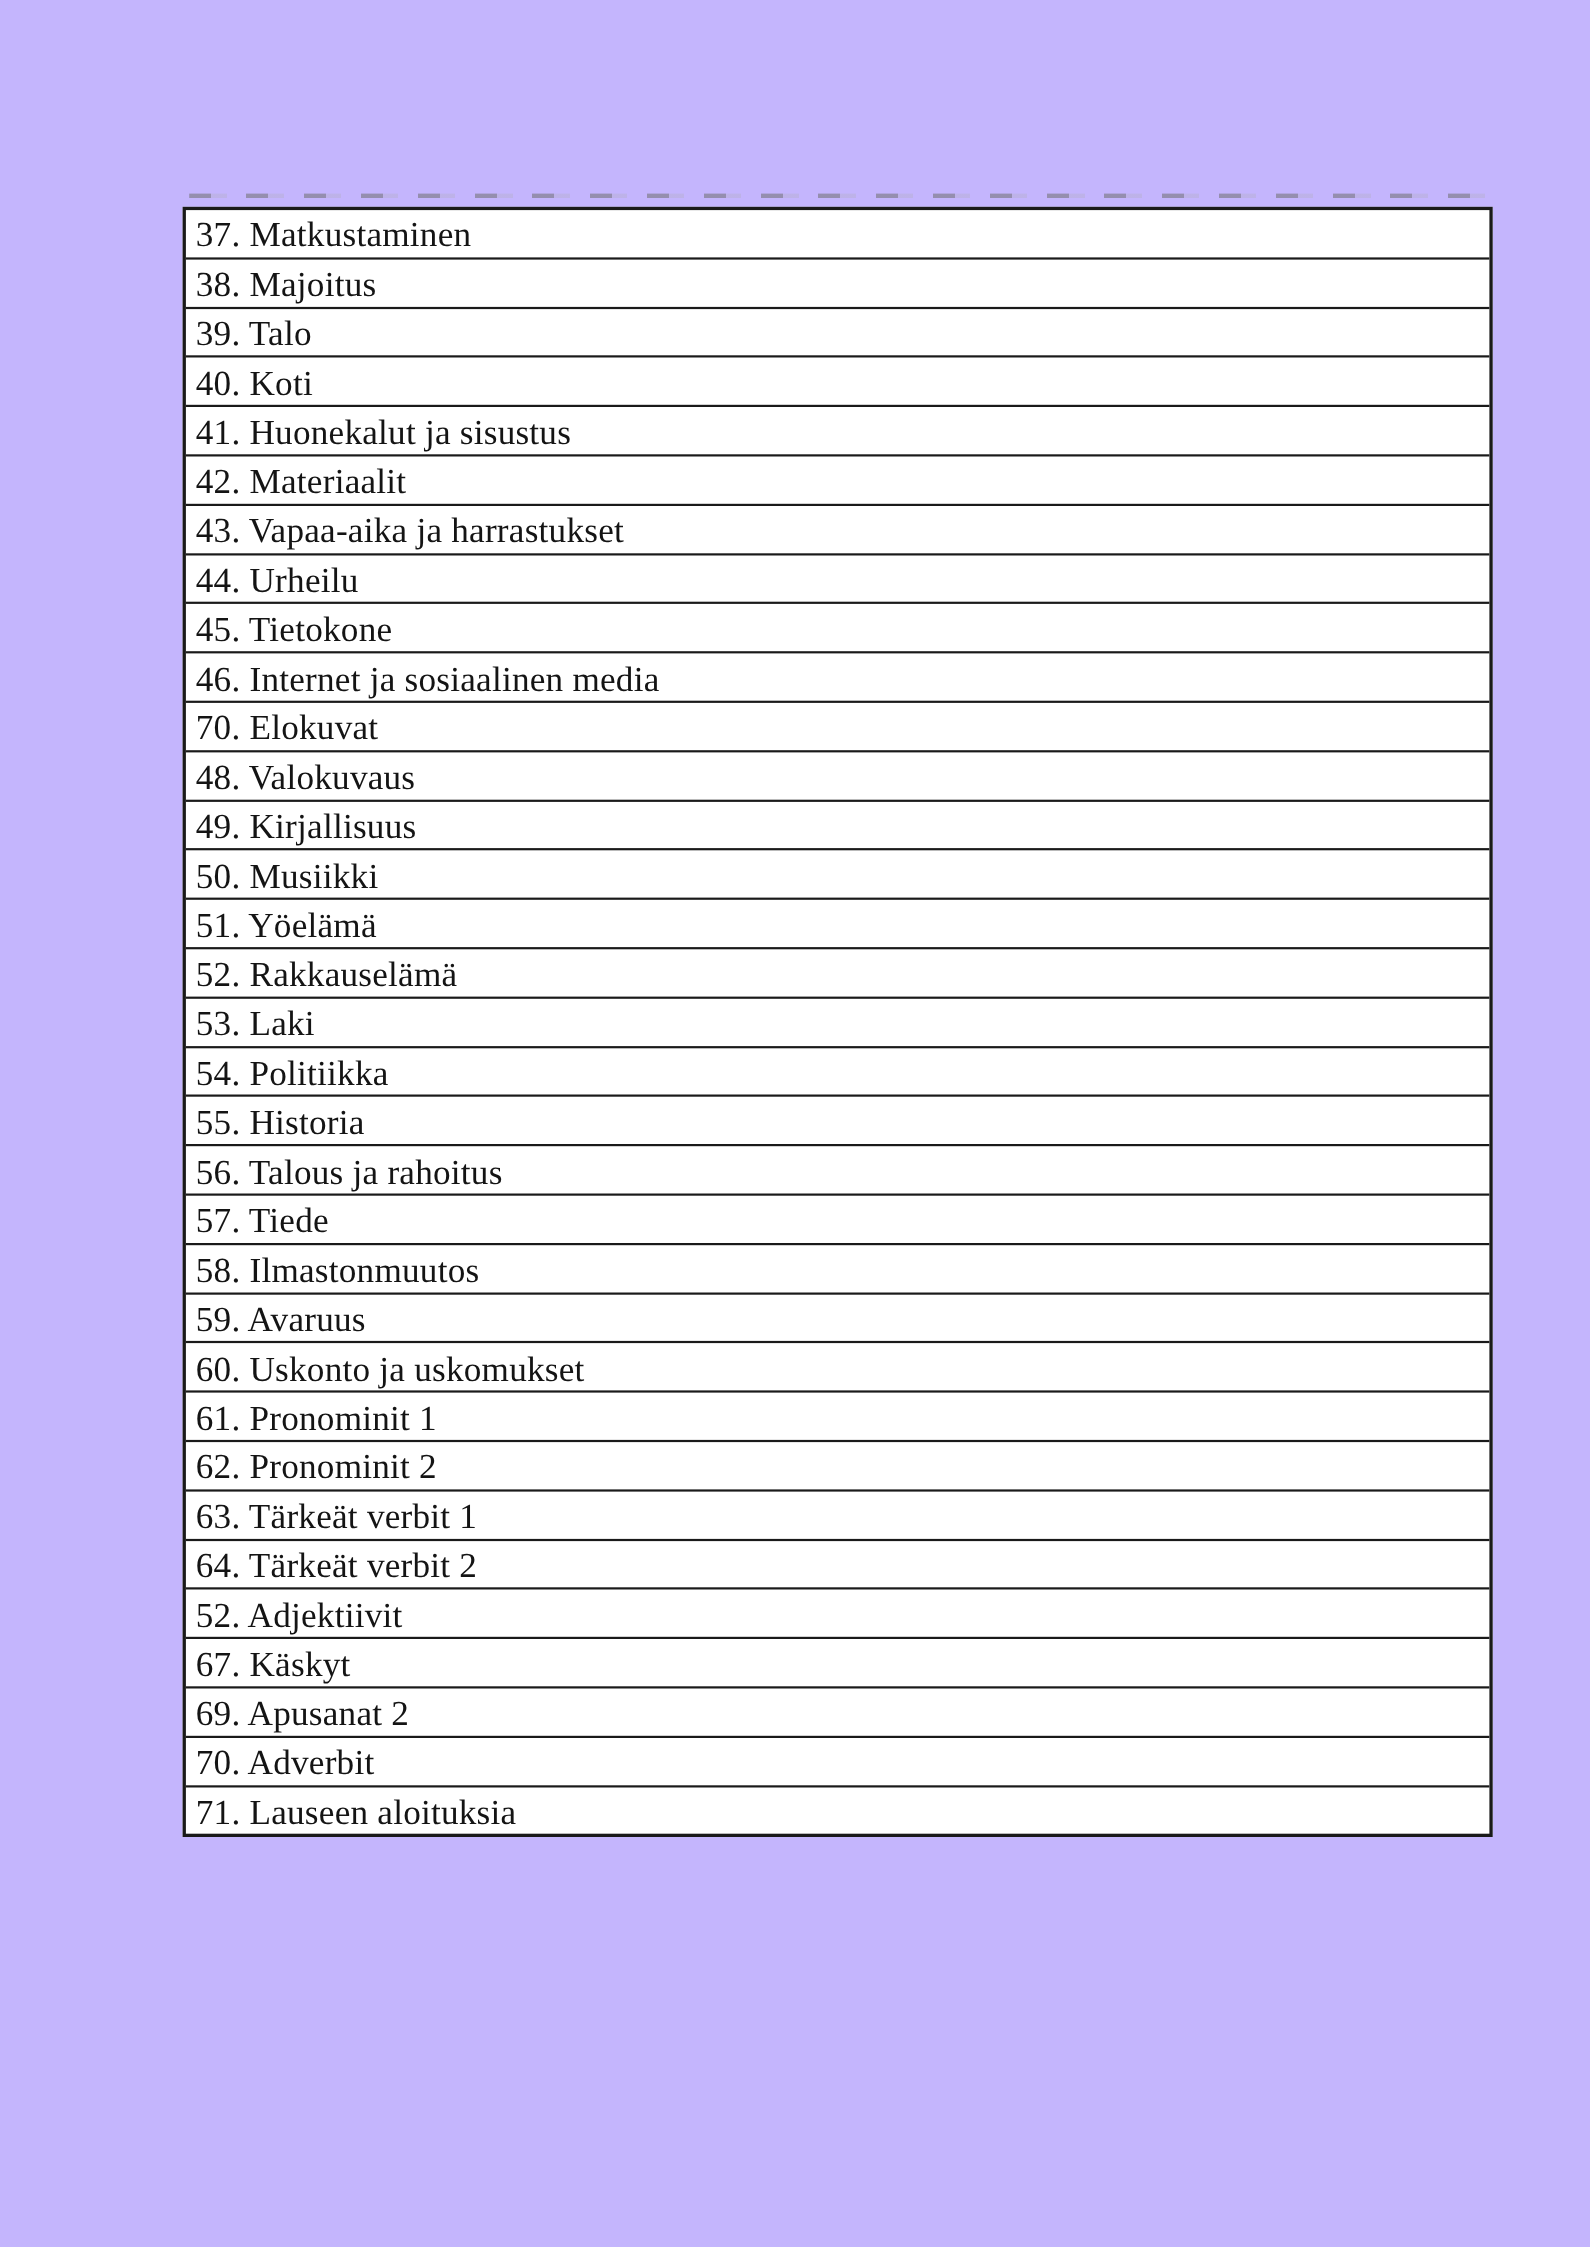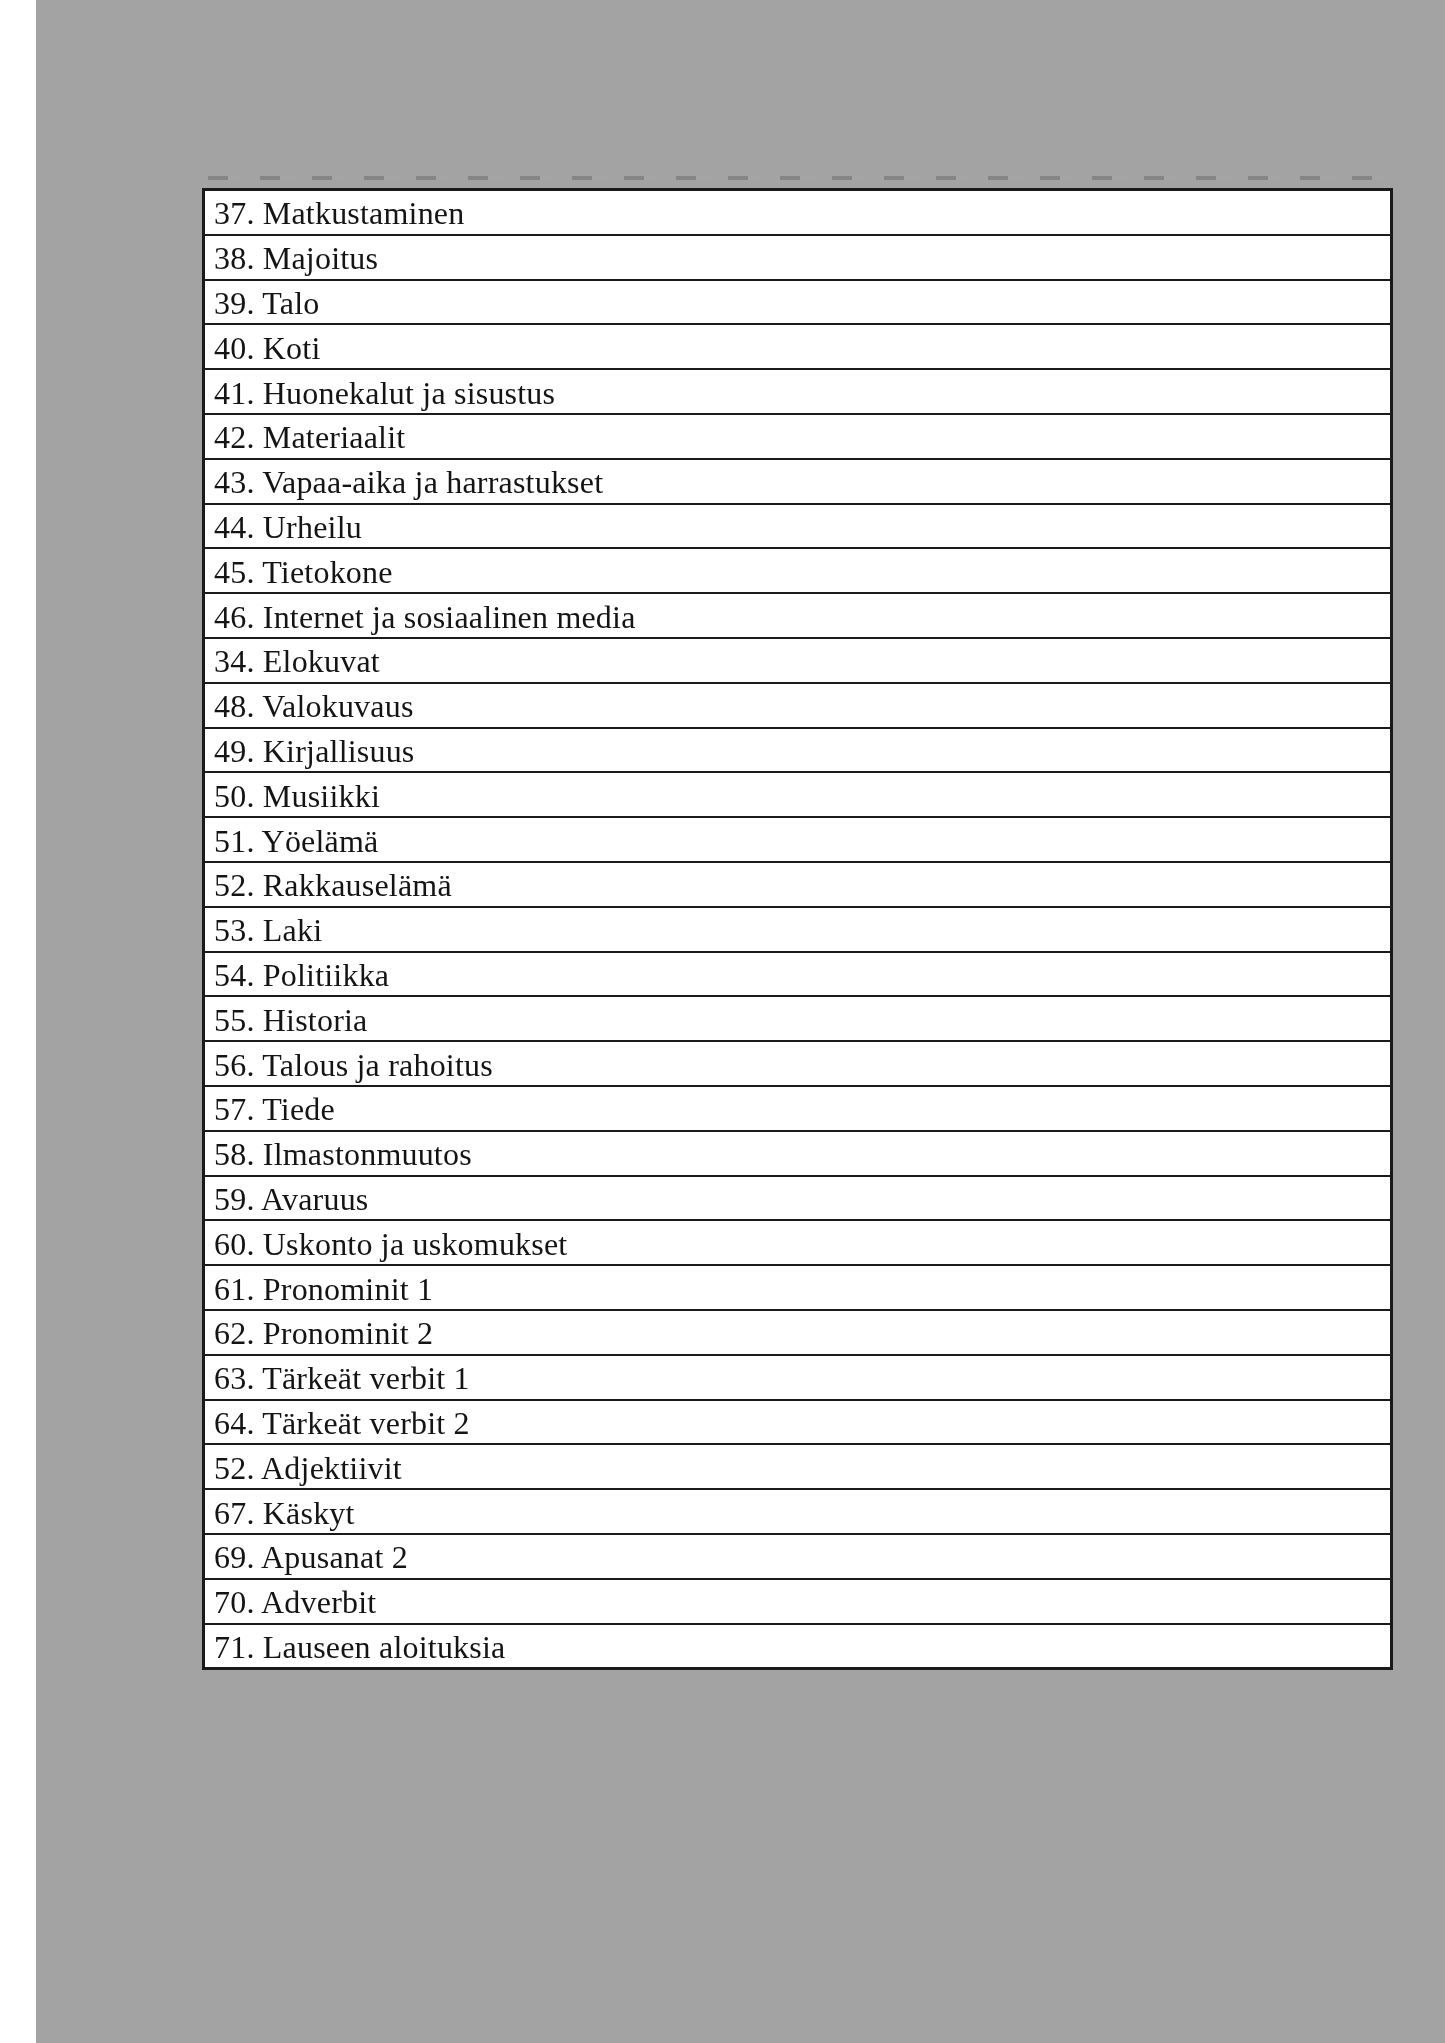--- a/index.html
+++ b/index.html
@@ -10,22 +10,21 @@
     width: 1445px;
     height: 2043px;
     background: #ffffff;
     font-family: "Liberation Serif", "DejaVu Serif", serif;
     position: relative;
     overflow: hidden;
   }
   .page {
     position: absolute;
     inset: 0;
-    background: #a3a3a3;
-    margin-left: 36px;
+    background: #c4b5fd;
   }
   
   .remnant {
     position: absolute;
     left: 172px;
     top: 176px;
     width: 1180px;
     height: 4px;
     background: repeating-linear-gradient(
       90deg,
@@ -92,21 +91,21 @@
       <div class="toc-row">
         <span>44. Urheilu</span>
       </div>
       <div class="toc-row">
         <span>45. Tietokone</span>
       </div>
       <div class="toc-row">
         <span>46. Internet ja sosiaalinen media</span>
       </div>
       <div class="toc-row">
-        <span>34. Elokuvat</span>
+        <span>70. Elokuvat</span>
       </div>
       <div class="toc-row">
         <span>48. Valokuvaus</span>
       </div>
       <div class="toc-row">
         <span>49. Kirjallisuus</span>
       </div>
       <div class="toc-row">
         <span>50. Musiikki</span>
       </div>

